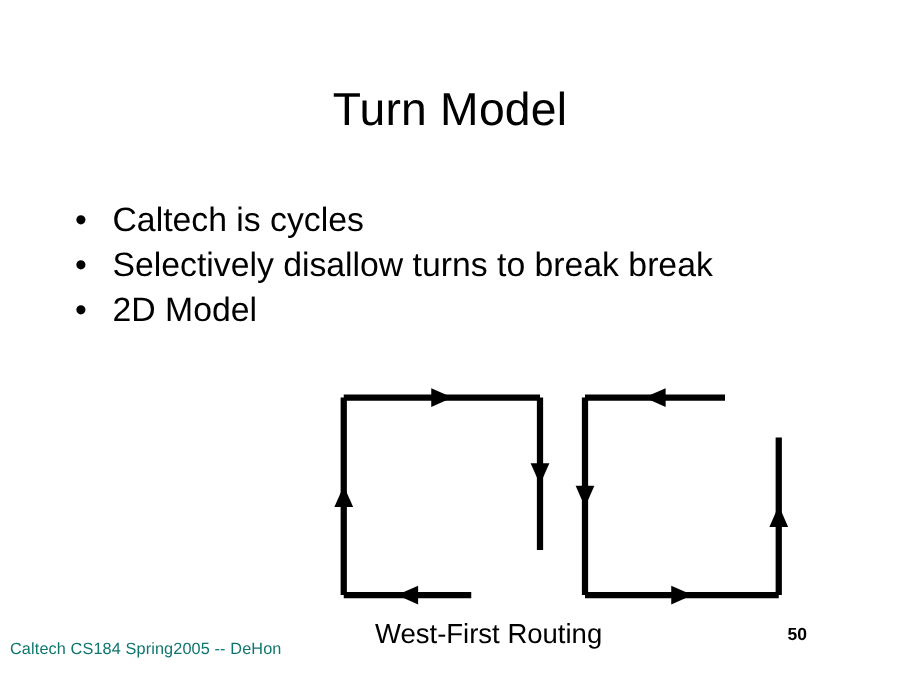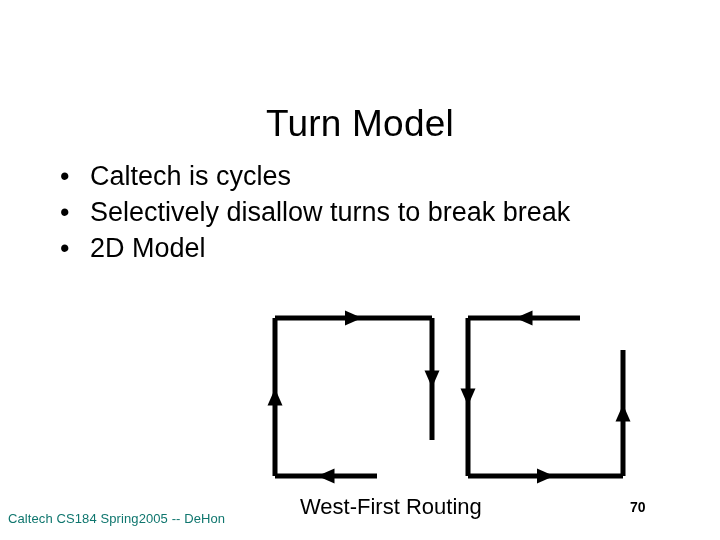--- a/index.html
+++ b/index.html
@@ -24,21 +24,20 @@
     position: absolute;
     left: 0;
     top: 68px;
     width: 720px;
     text-align: center;
     font-size: 37px;
     font-weight: normal;
     letter-spacing: 0.2px;
     color: #000000;
     line-height: 1.1;
-    margin-top: 36px;
   }
   .body-list {
     position: absolute;
     left: 48px;
     top: 160px;
     width: 560px;
     margin: 0;
     padding: 0;
     list-style: none;
   }
@@ -133,15 +132,15 @@
         <polygon points="554,476 537,468.5 537,483.5" fill="#000000"></polygon>
         <line x1="623" y1="476" x2="623" y2="350" stroke="#000000" stroke-width="5" stroke-linecap="butt"></line>
         <polygon points="623,404.5 615.5,421.5 630.5,421.5" fill="#000000"></polygon>
       </g>
   </svg>
 
   <div class="caption">West-First Routing</div>
 
   <div class="footer-credit">Caltech CS184 Spring2005 -- DeHon</div>
 
-  <div class="page-number">70</div>
+  <div class="page-number">50</div>
 
 </div>
 
 </body></html>

